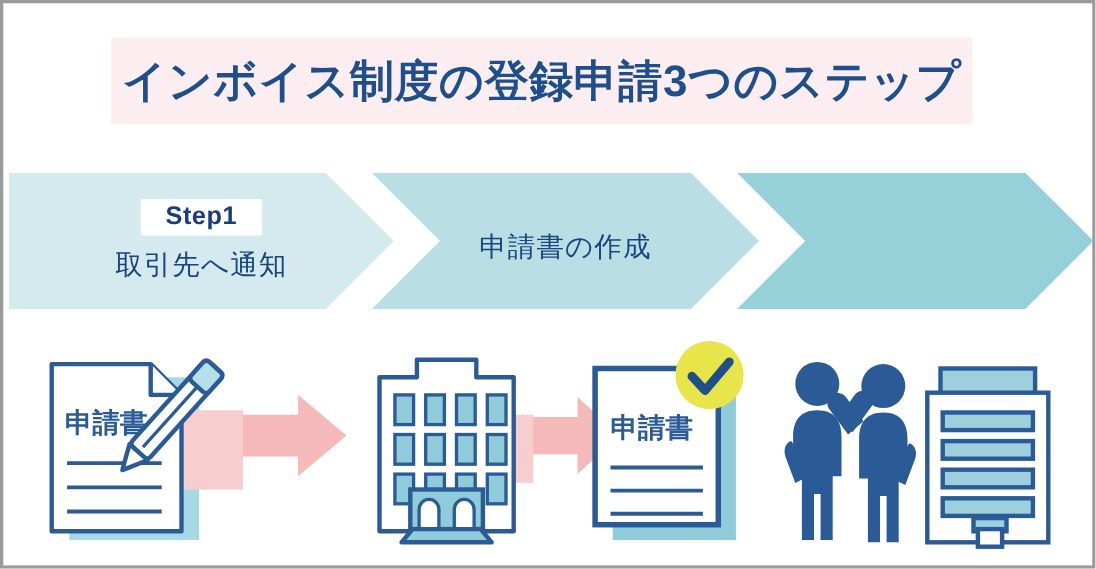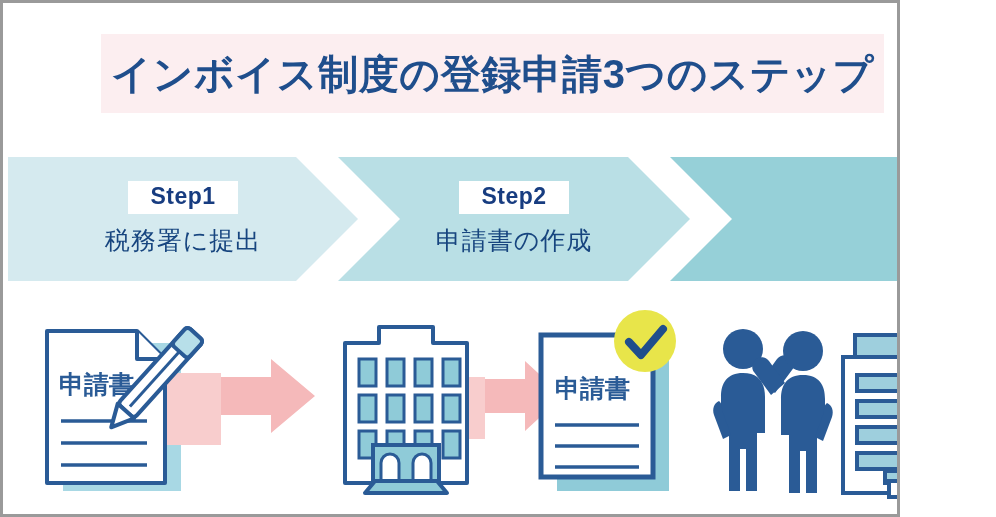--- a/index.html
+++ b/index.html
@@ -8,21 +8,21 @@
   html, body {
     width: 996px;
     height: 517px;
     background: #ffffff;
     font-family: "Liberation Sans", "DejaVu Sans", sans-serif;
     overflow: hidden;
   }
 
   #canvas {
     position: relative;
-    width: 900px;
+    width: 996px;
     height: 517px;
     background: #ffffff;
     border: 3px solid #9a9a9a;
     overflow: hidden;
   }
 
   
   #title-banner {
     position: absolute;
     left: 98px;
@@ -119,30 +119,29 @@
   </div>
 
   <div id="step-band">
 
     <div class="step" id="step-1">
       <svg class="chev-svg" viewBox="0 0 350 124" preserveAspectRatio="none">
         <polygon points="0,0 288,0 350,62 288,124 0,124" fill="#d5eaef"></polygon>
       </svg>
       <div class="step-inner">
         <div class="step-badge">Step1</div>
-        <div class="step-label">税務署に提出</div>
+        <div class="step-label">取引先へ通知</div>
       </div>
     </div>
 
     <div class="step" id="step-2">
       <svg class="chev-svg" viewBox="0 0 352 124" preserveAspectRatio="none">
         <polygon points="0,0 290,0 352,62 290,124 0,124 62,62" fill="#b9dfe5"></polygon>
       </svg>
       <div class="step-inner">
-        <div class="step-badge">Step2</div>
         <div class="step-label">申請書の作成</div>
       </div>
     </div>
 
     <div class="step" id="step-3">
       <svg class="chev-svg" viewBox="0 0 324 124" preserveAspectRatio="none">
         <polygon points="0,0 262,0 324,62 262,124 0,124 62,62" fill="#96d0d8"></polygon>
       </svg>
       <div class="step-inner">
       </div>

